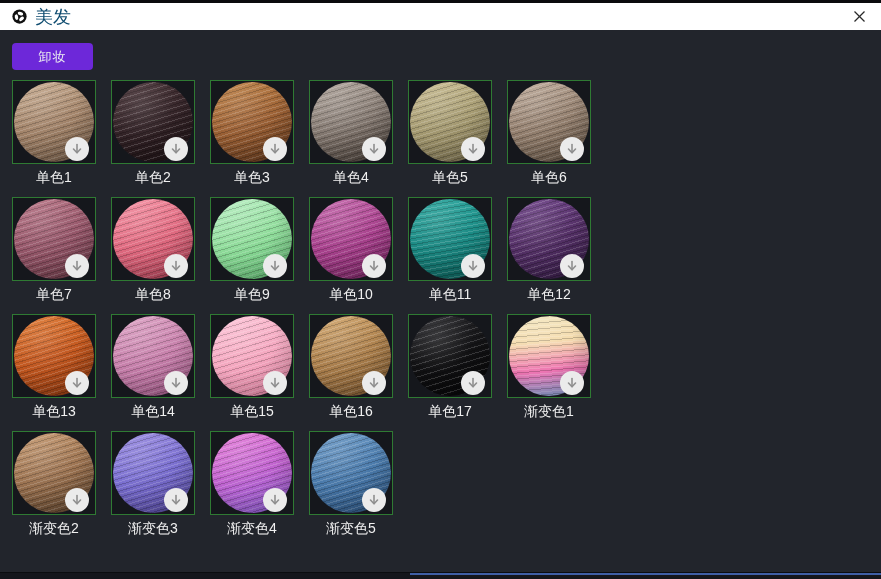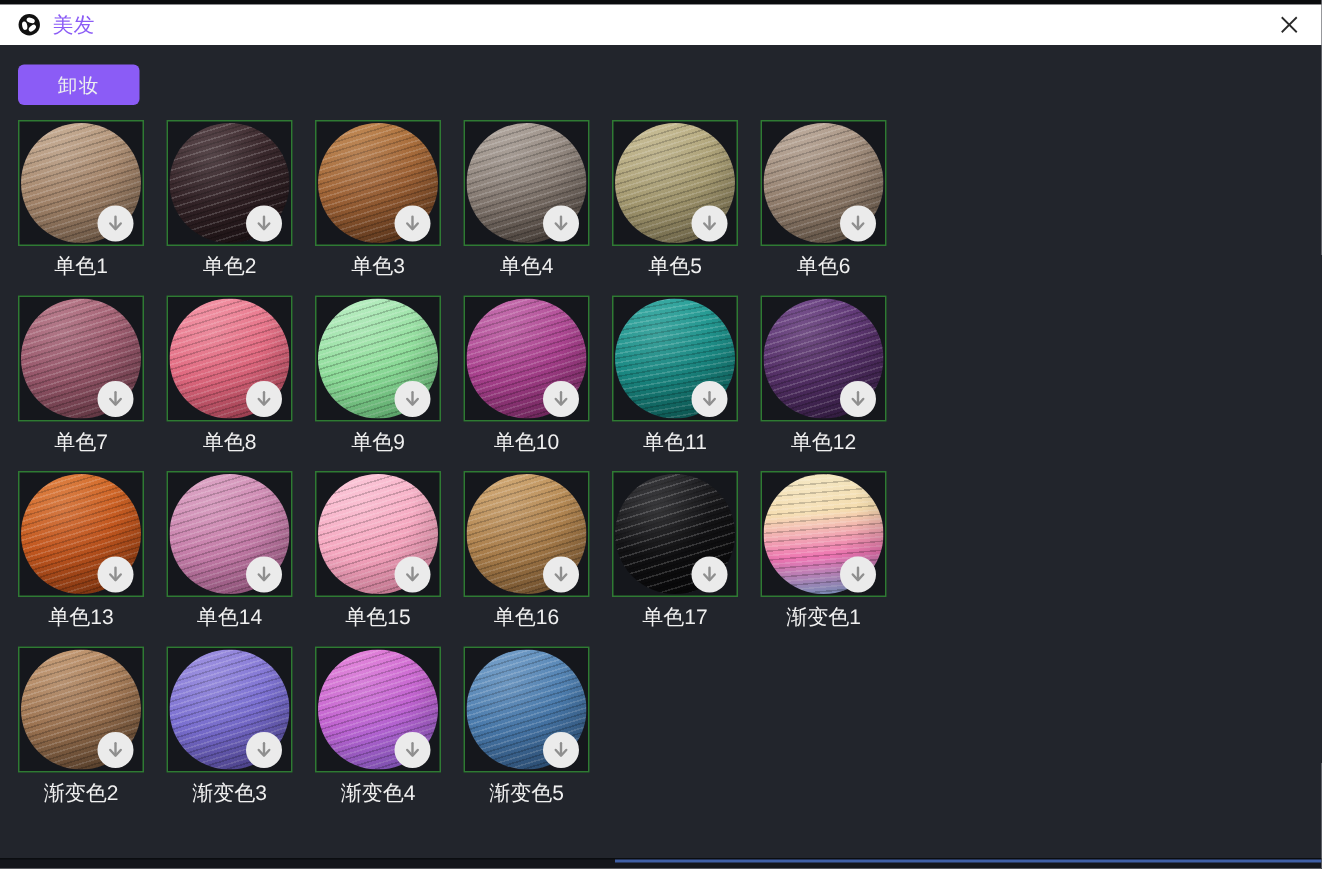--- a/index.html
+++ b/index.html
@@ -5,29 +5,29 @@
   * { margin:0; padding:0; box-sizing:border-box; }
   html,body { width:881px; height:579px; overflow:hidden;
     font-family:"Liberation Sans","DejaVu Sans",sans-serif; }
   .stage { position:relative; width:881px; height:579px; background:#22252c; }
 
   .top-strip { position:absolute; top:0; left:0; width:881px; height:3px; background:#0a0b0d; }
 
   .titlebar { position:absolute; top:3px; left:0; width:881px; height:27px;
     background:#ffffff; display:flex; align-items:center; padding:0 12px; }
   .titlebar .logo { width:15px; height:15px; flex:0 0 auto; margin-right:8px; }
-  .titlebar .title { font-size:14px; color:#8b5cf6; }
+  .titlebar .title { font-size:18px; color:#0c4a6e; }
   .close-btn { margin-left:auto; width:20px; height:20px; display:flex;
     align-items:center; justify-content:center; cursor:pointer; }
 
   .dialog-body { position:absolute; top:30px; left:0; width:881px; height:542px;
     background:#22252c; }
 
   .remove-btn { position:absolute; top:13px; left:12px; width:81px; height:27px;
-    background:#8b5cf6; border:none; border-radius:4px; color:#eceef0;
+    background:#6d28d9; border:none; border-radius:4px; color:#eceef0;
     font-size:13px; letter-spacing:1px; cursor:pointer;
     font-family:Liberation Mono, monospace; }
 
   .grid { position:absolute; top:50px; left:12px; width:600px;
     display:grid; grid-template-columns:repeat(6,84px); column-gap:15px; row-gap:11px; }
 
   .tile-cell { width:60px; }
   .tile { width:84px; height:84px; border:1px solid #2f7a33; background:#15171c;
     position:relative; cursor:pointer; }
   .swatch { position:absolute; top:1px; left:1px; width:80px; height:80px;

